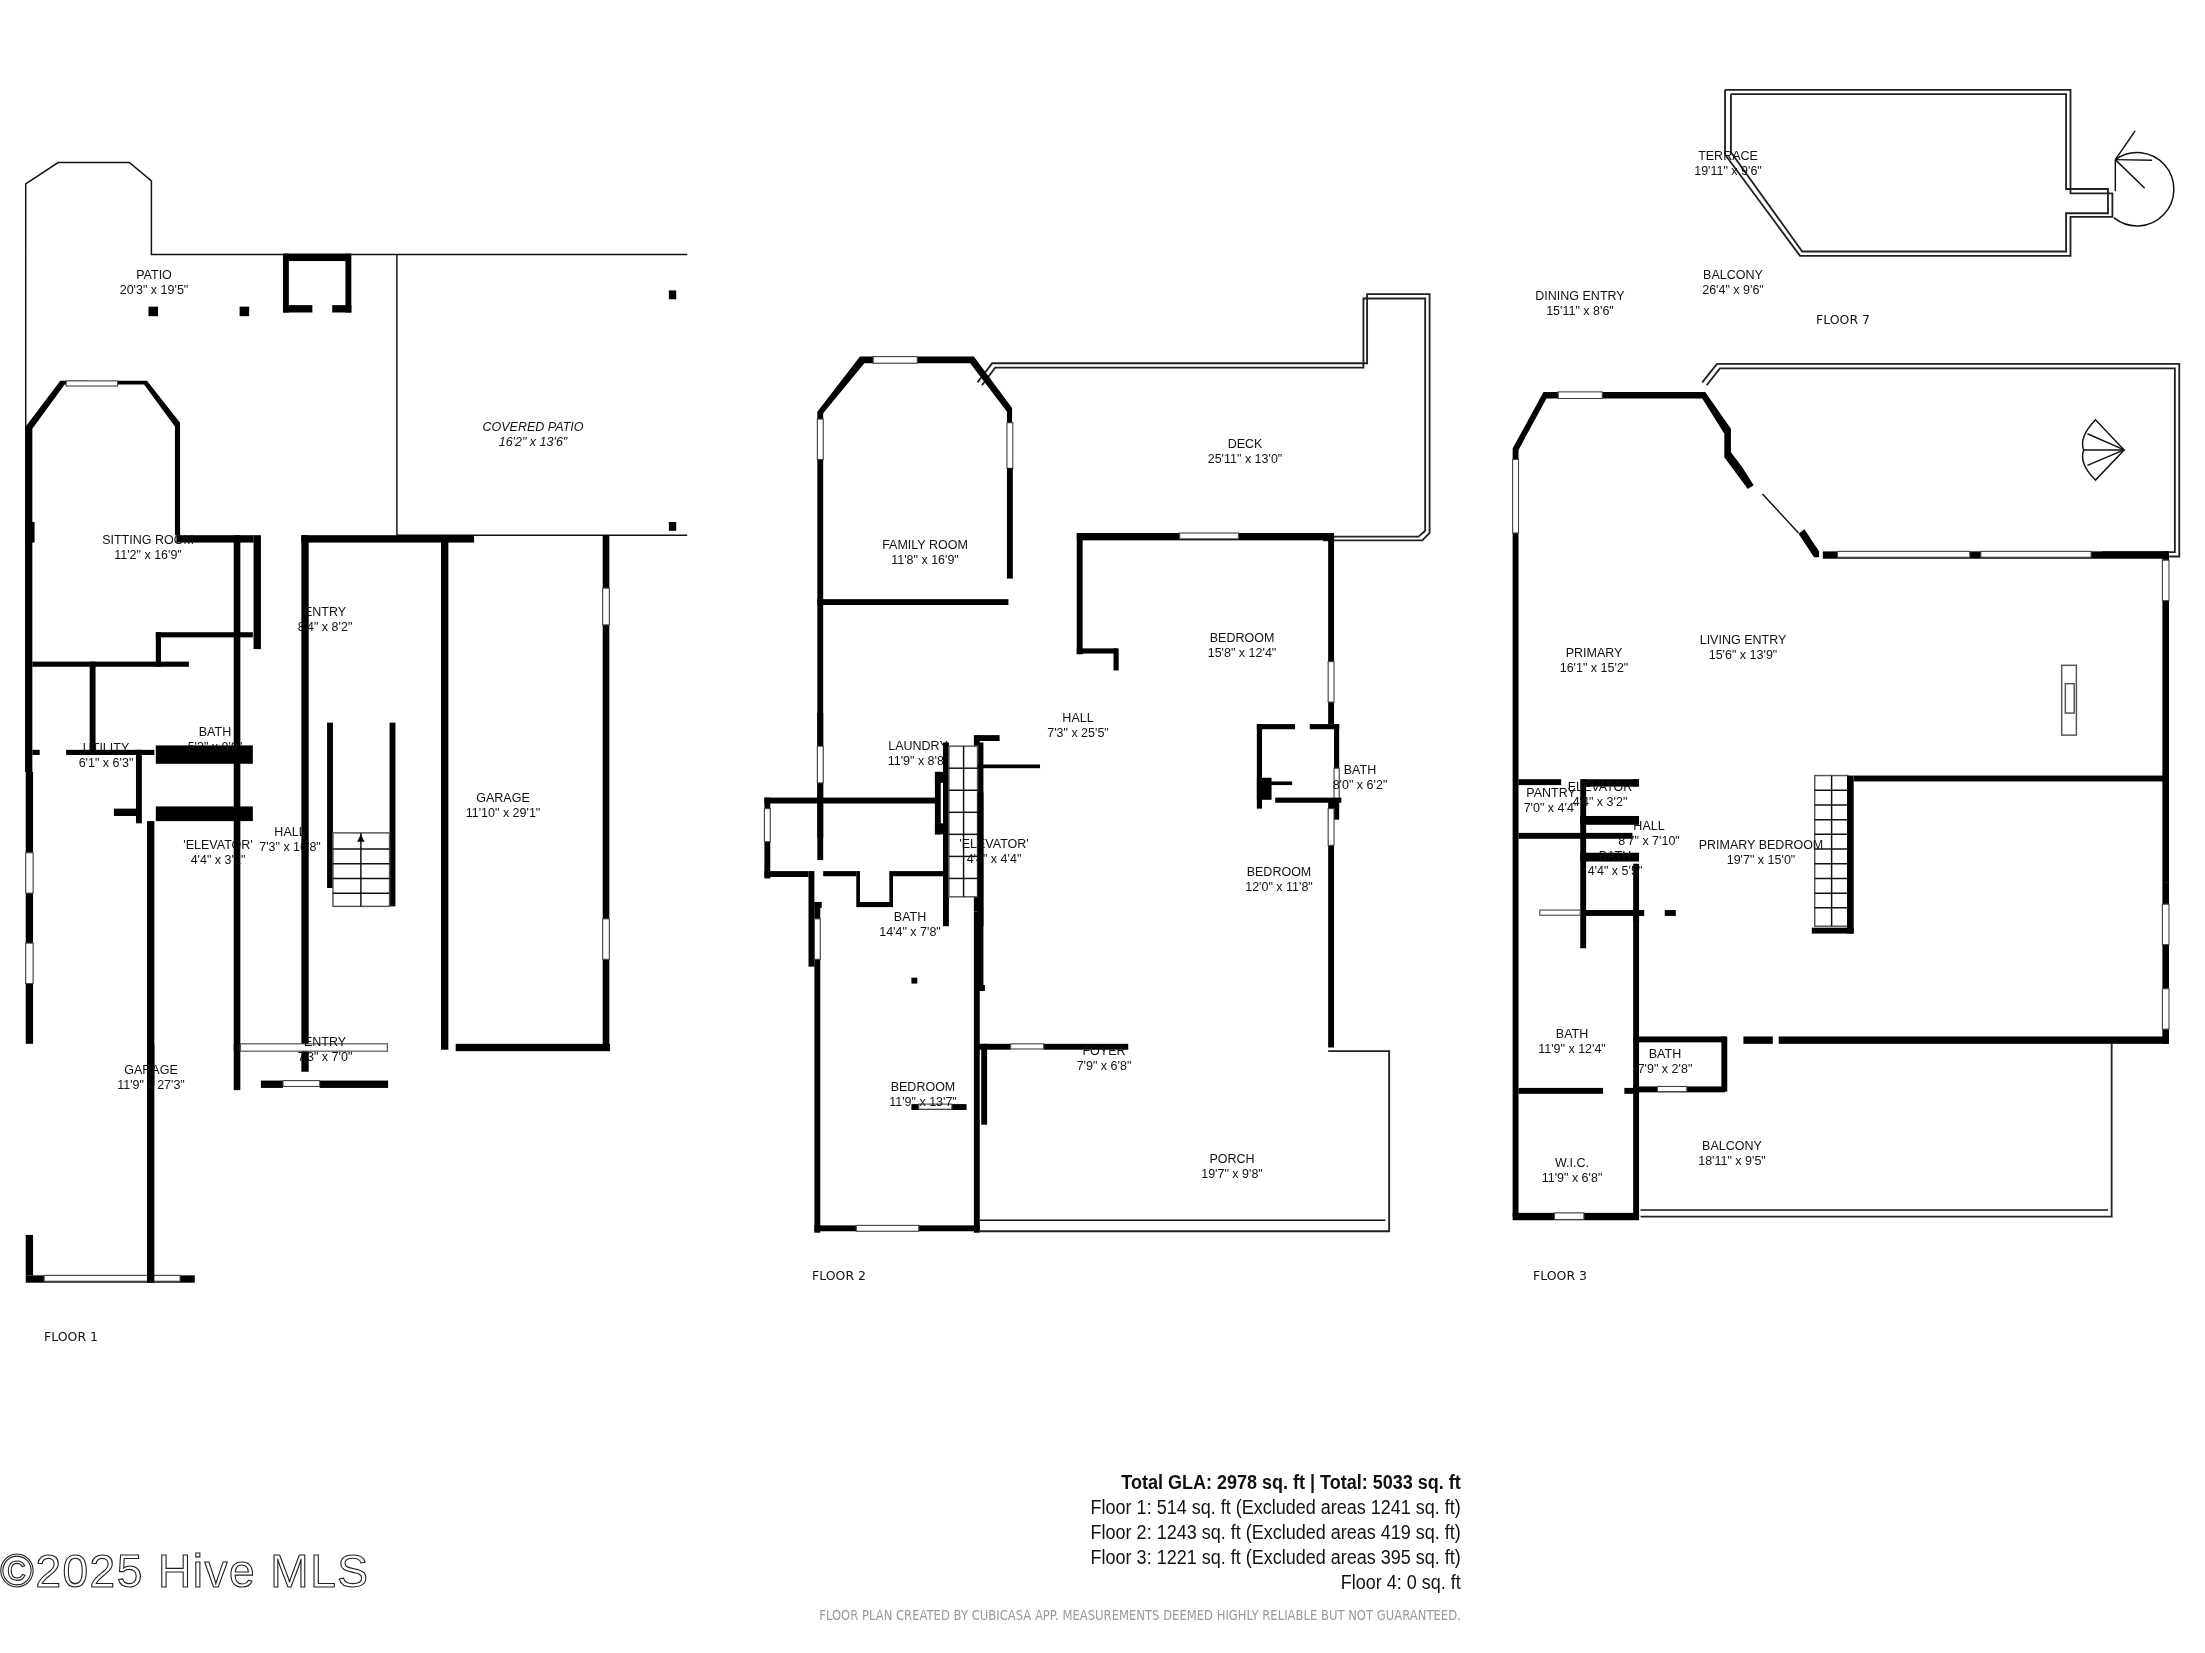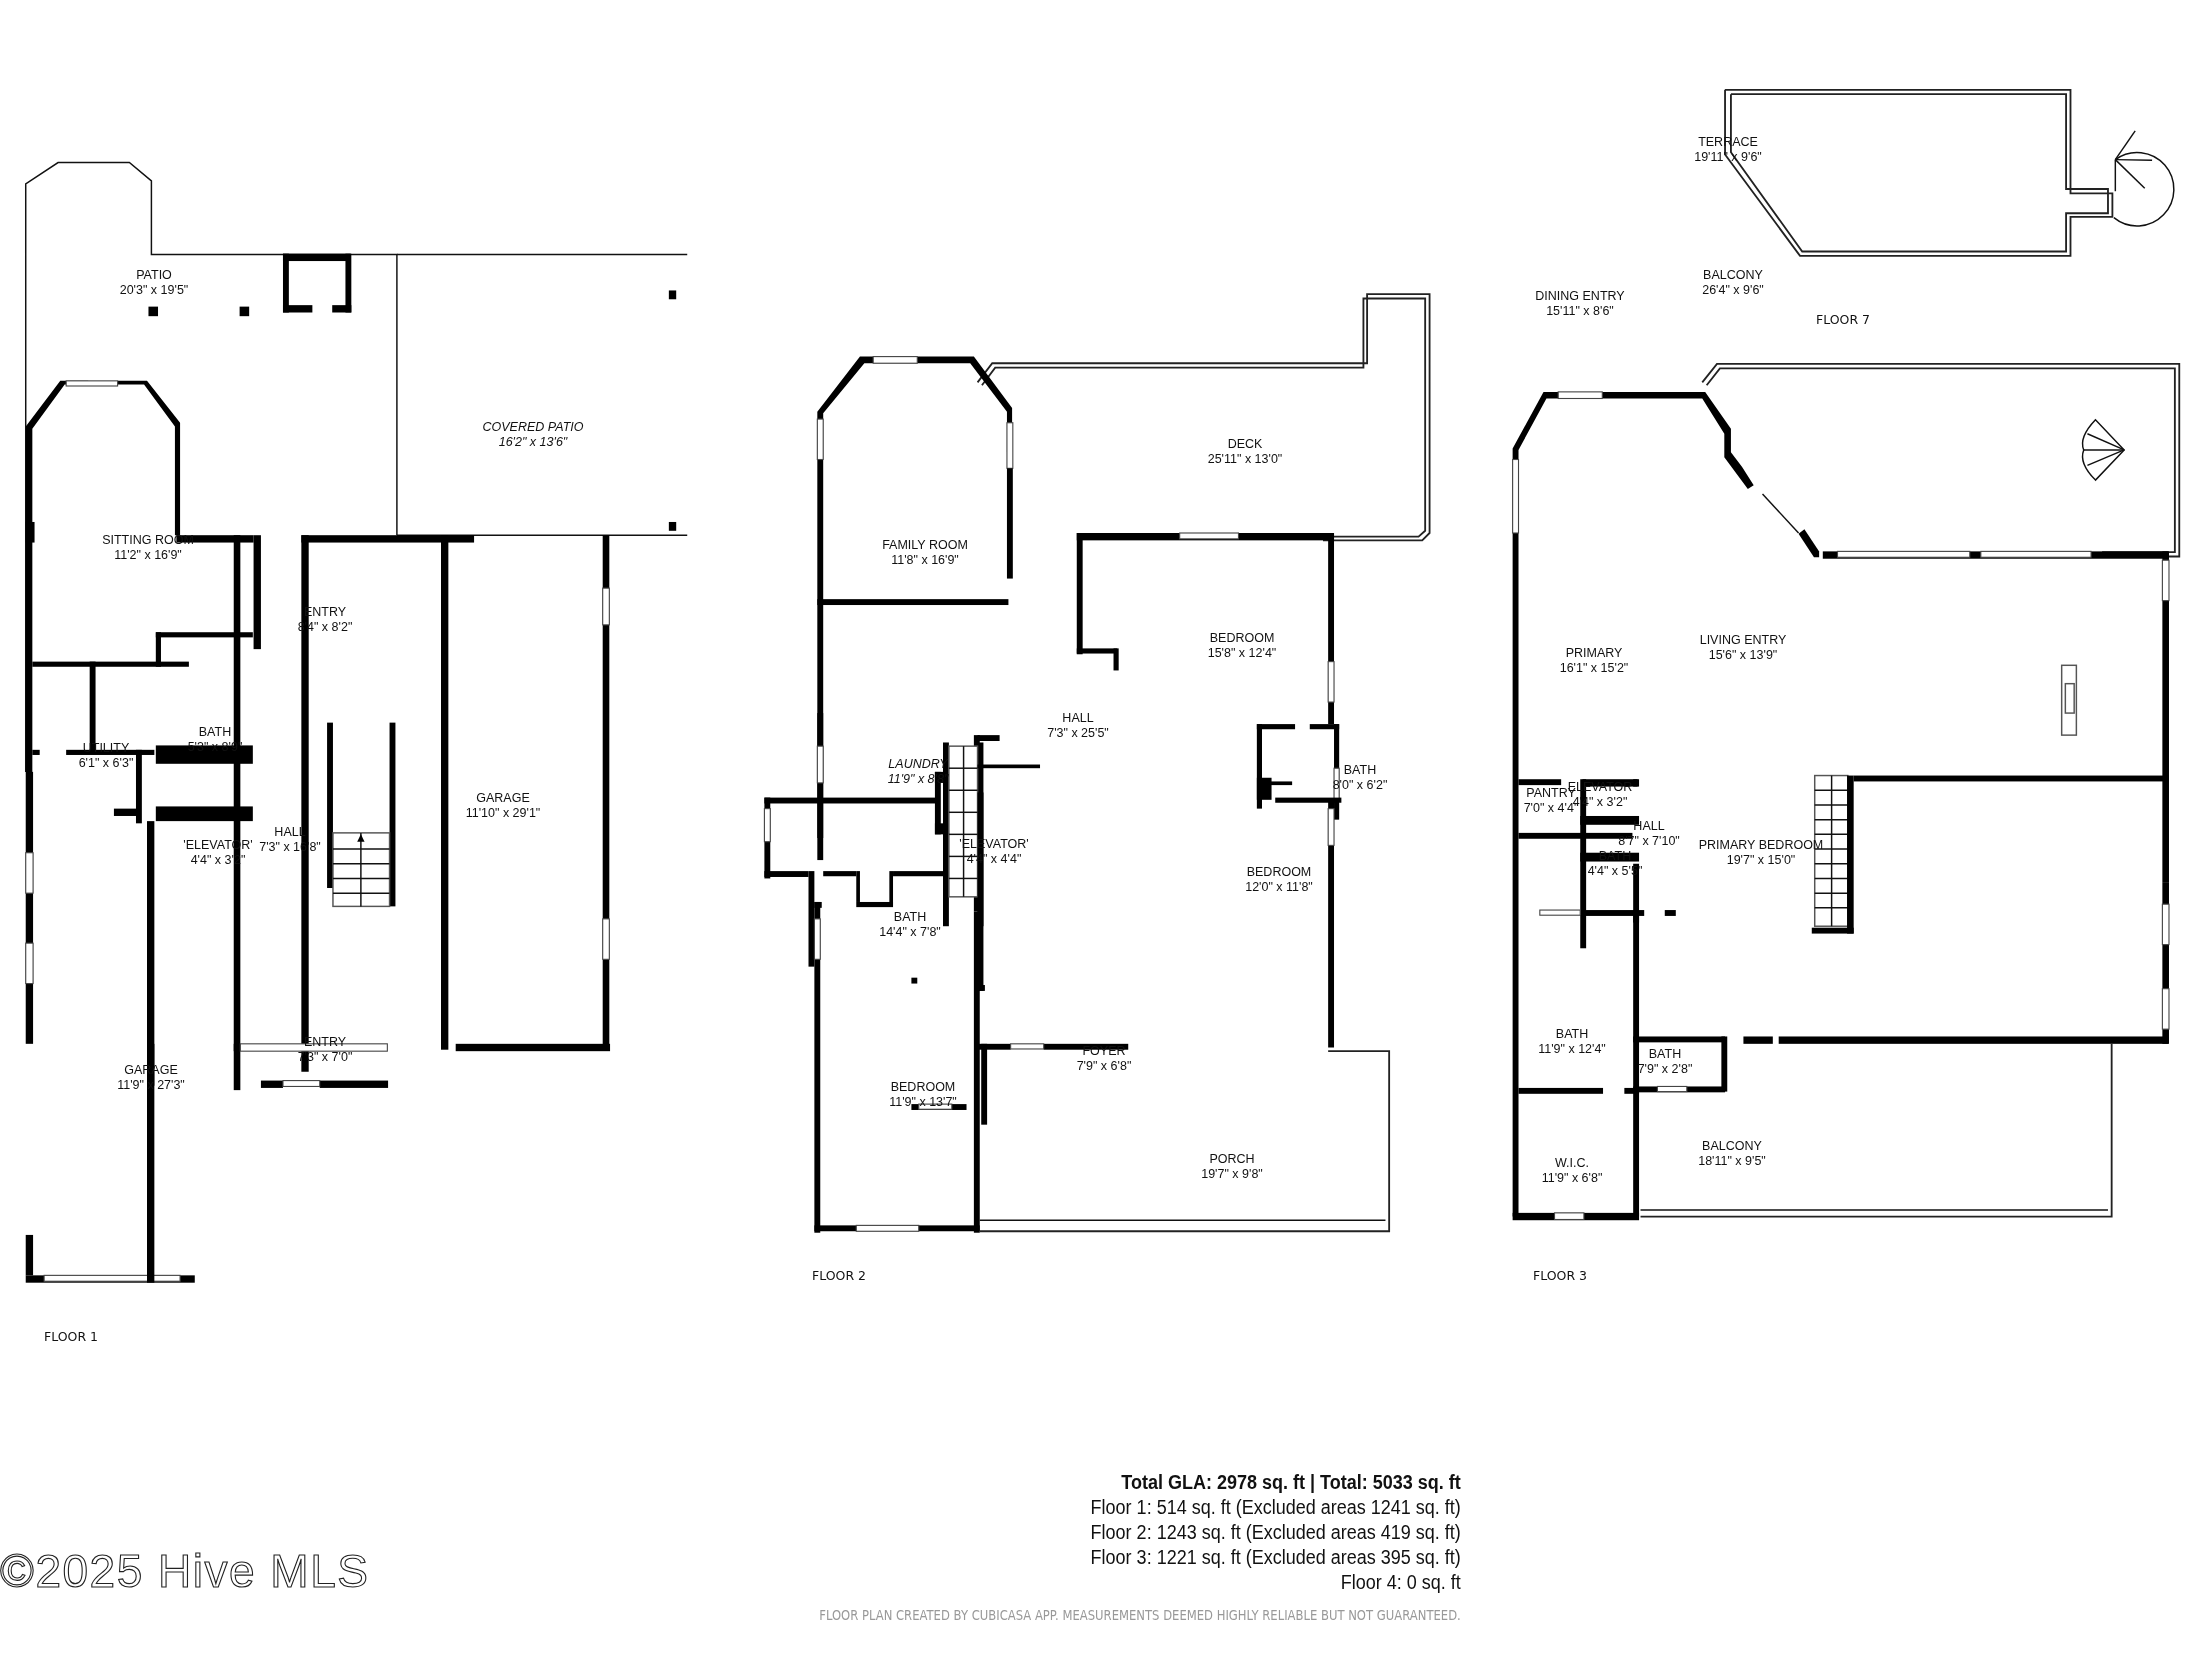--- a/index.html
+++ b/index.html
@@ -323,21 +323,21 @@
       <span class="room-dim">11'8" x 16'9"</span>
     </div>
     <div class="room-label" style="left: 1242px; top: 646px;">
       <span class="room-name">BEDROOM</span>
       <span class="room-dim">15'8" x 12'4"</span>
     </div>
     <div class="room-label" style="left: 1078px; top: 726px;">
       <span class="room-name">HALL</span>
       <span class="room-dim">7'3" x 25'5"</span>
     </div>
-    <div class="room-label" style="left: 918px; top: 772px; font-style: italic;">
+    <div class="room-label" style="left: 918px; top: 754px;">
       <span class="room-name">LAUNDRY</span>
       <span class="room-dim">11'9" x 8'8"</span>
     </div>
     <div class="room-label" style="left: 1360px; top: 778px;">
       <span class="room-name">BATH</span>
       <span class="room-dim">8'0" x 6'2"</span>
     </div>
     <div class="room-label" style="left: 994px; top: 852px;">
       <span class="room-name">'ELEVATOR'</span>
       <span class="room-dim">4'4" x 4'4"</span>
@@ -407,21 +407,21 @@
       <span class="room-dim">7'9" x 2'8"</span>
     </div>
     <div class="room-label" style="left: 1572px; top: 1171px;">
       <span class="room-name">W.I.C.</span>
       <span class="room-dim">11'9" x 6'8"</span>
     </div>
     <div class="room-label" style="left: 1732px; top: 1154px;">
       <span class="room-name">BALCONY</span>
       <span class="room-dim">18'11" x 9'5"</span>
     </div>
-    <div class="room-label" style="left: 1728px; top: 150px;">
+    <div class="room-label" style="left: 1728px; top: 164px;">
       <span class="room-name">TERRACE</span>
       <span class="room-dim">19'11" x 9'6"</span>
     </div>
   </div>
 
 <div class="floor-label" style="left:44px; top:1329px;">FLOOR 1</div>
 <div class="floor-label" style="left:812px; top:1268px;">FLOOR 2</div>
 <div class="floor-label" style="left:1533px; top:1268px;">FLOOR 3</div>
 <div class="floor-label" style="left:1816px; top:312px;">FLOOR 7</div>
 

